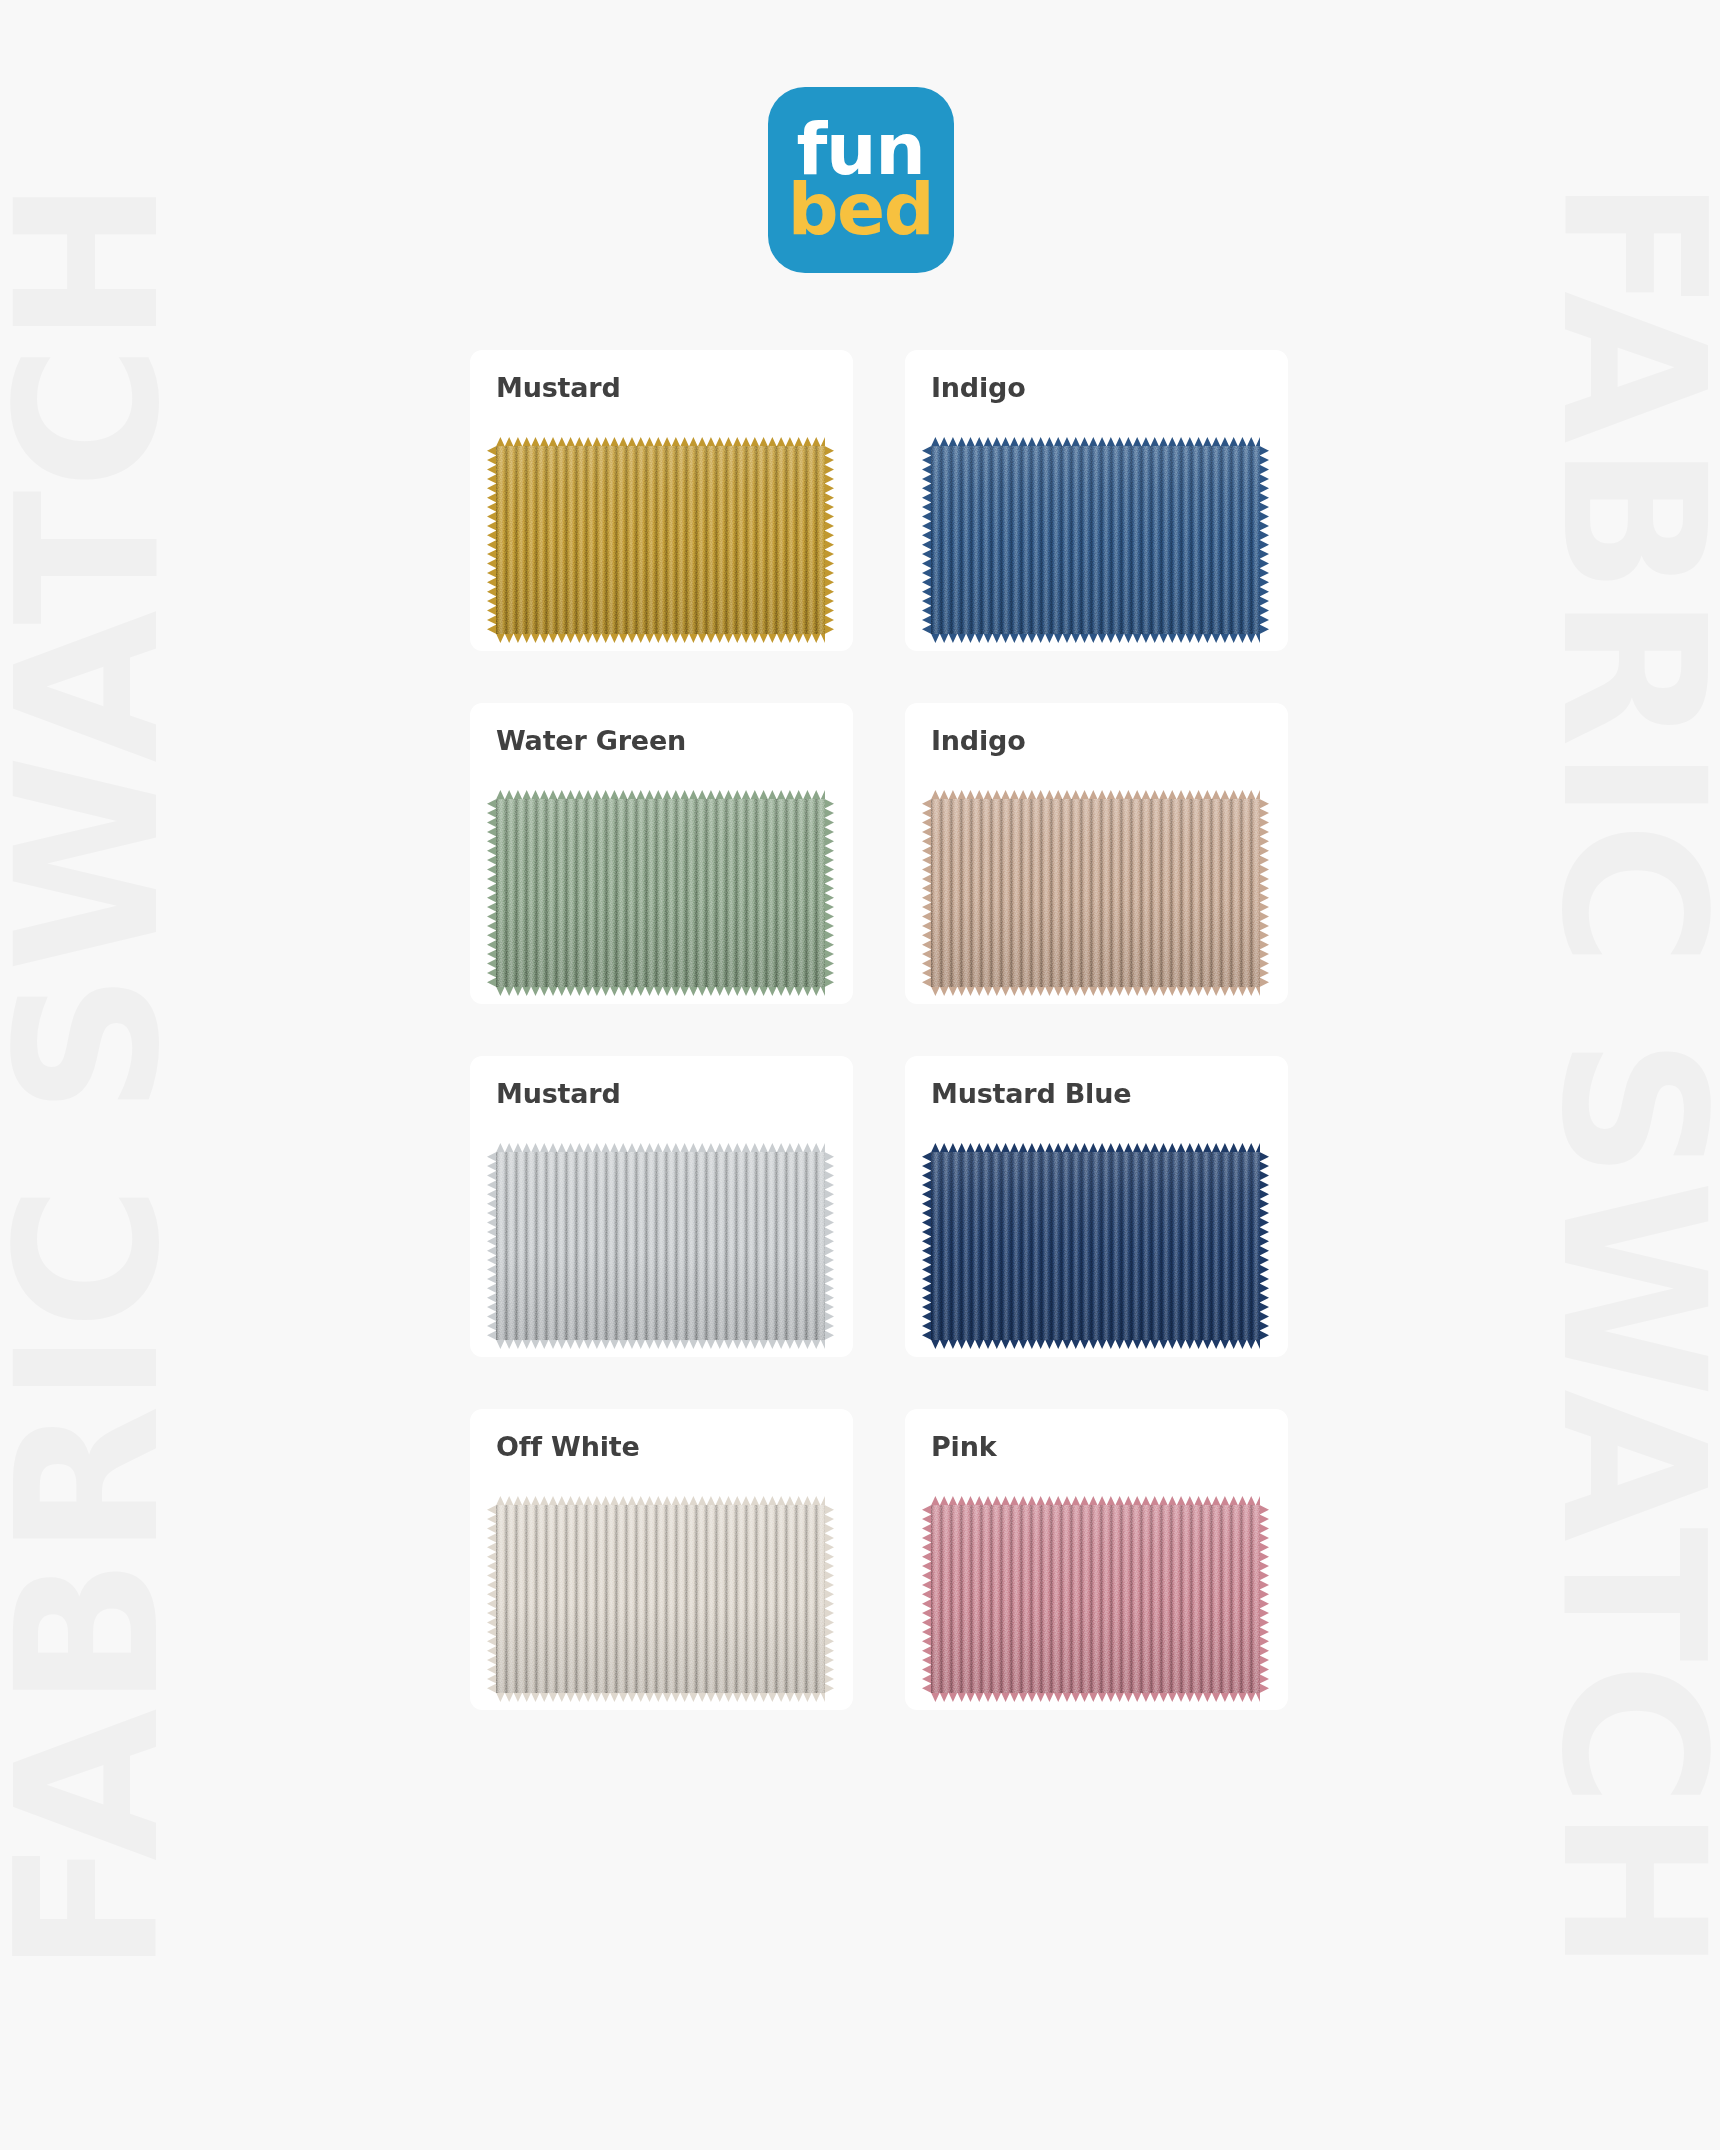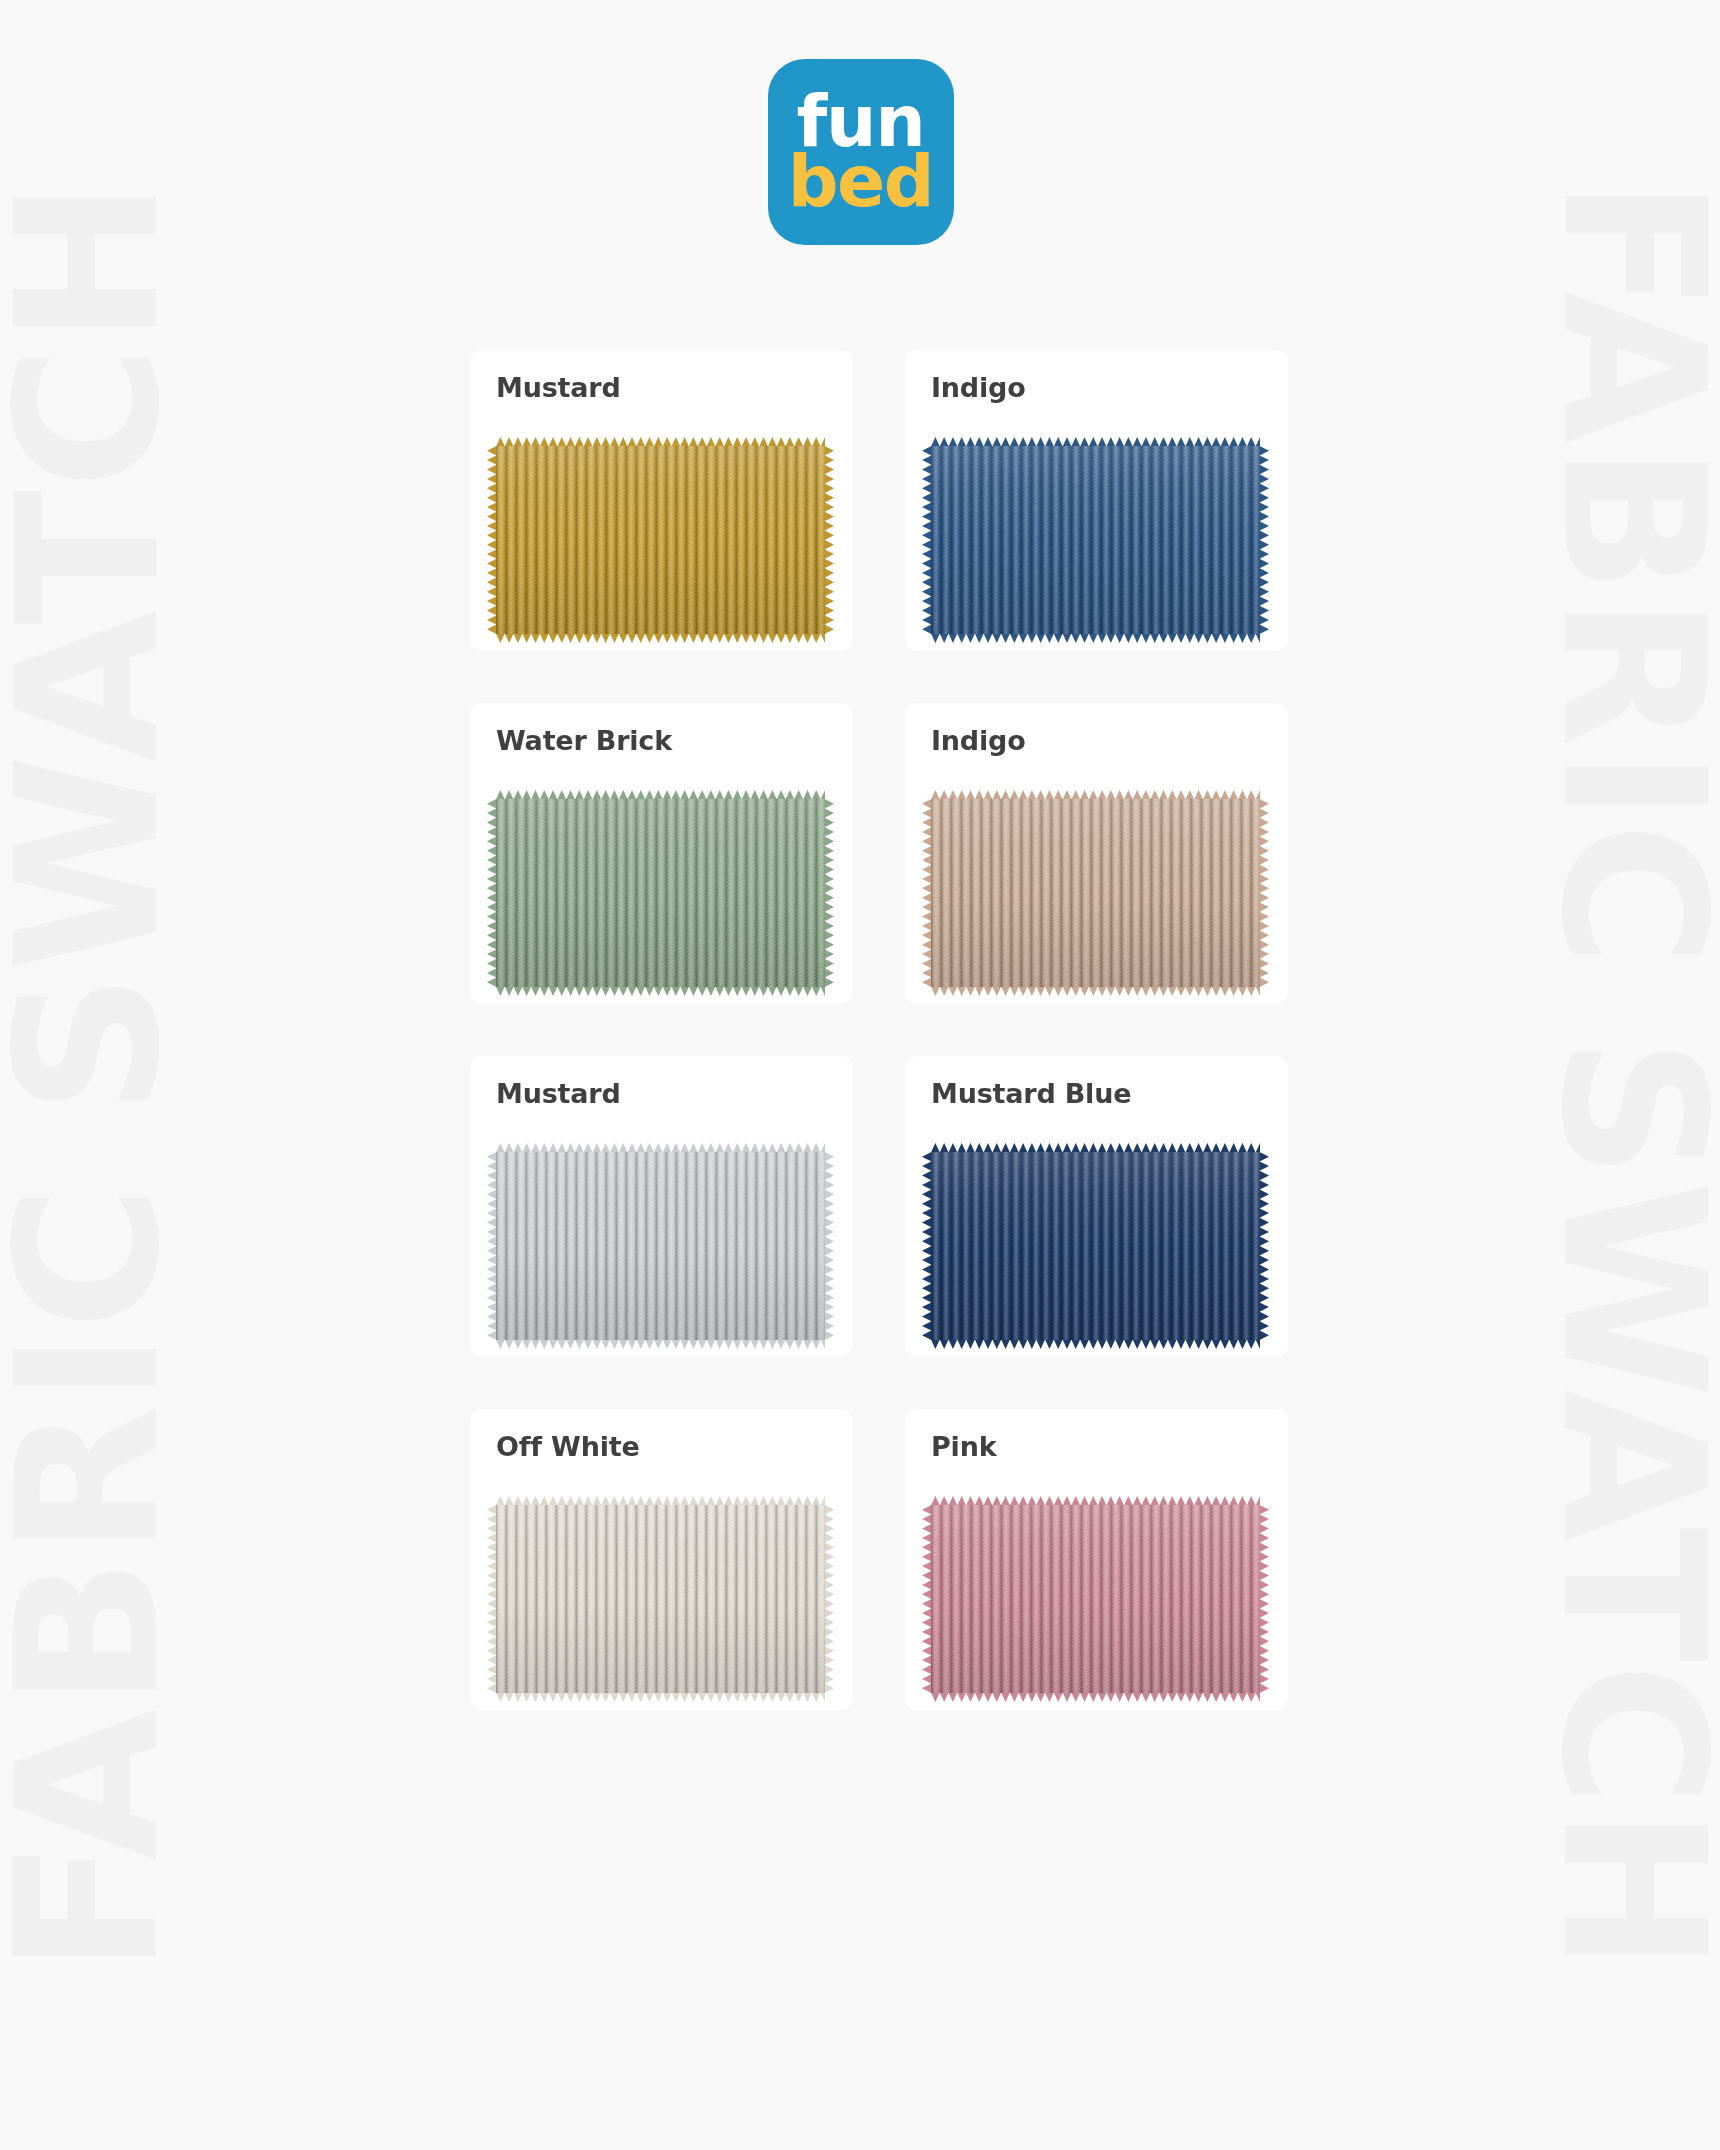--- a/index.html
+++ b/index.html
@@ -57,20 +57,21 @@
   .logo-tile {
     width: 186px;
     height: 186px;
     border-radius: 37px;
     background: #2196c8;
     display: flex;
     flex-direction: column;
     align-items: center;
     justify-content: center;
     line-height: 0.84;
+    margin-top: 28px;
   }
   .logo-fun, .logo-bed {
     font-family: "DejaVu Sans", sans-serif;
     font-weight: 900;
     font-size: 71px;
     letter-spacing: -1.4px;
   }
   .logo-fun { color: #ffffff; }
   .logo-bed { color: #f7c13f; }
 
@@ -264,21 +265,21 @@
             <div class="teeth top" style="background: rgb(45, 85, 133);"></div>
             <div class="teeth bottom" style="background: rgb(45, 85, 133);"></div>
             <div class="teeth left" style="background: rgb(45, 85, 133);"></div>
             <div class="teeth right" style="background: rgb(45, 85, 133);"></div>
             <div class="wales" style="background-color: rgb(45, 85, 133);"></div>
             <div class="noise"></div>
           </div>
         </div>
       </div>
       <div class="swatch-card">
-        <div class="swatch-label">Water Brick</div>
+        <div class="swatch-label">Water Green</div>
         <div class="fabric-holder">
           <div class="fabric" style="--base: #8ca68a;">
             <div class="teeth top" style="background: rgb(140, 166, 138);"></div>
             <div class="teeth bottom" style="background: rgb(140, 166, 138);"></div>
             <div class="teeth left" style="background: rgb(140, 166, 138);"></div>
             <div class="teeth right" style="background: rgb(140, 166, 138);"></div>
             <div class="wales" style="background-color: rgb(140, 166, 138);"></div>
             <div class="noise"></div>
           </div>
         </div>

